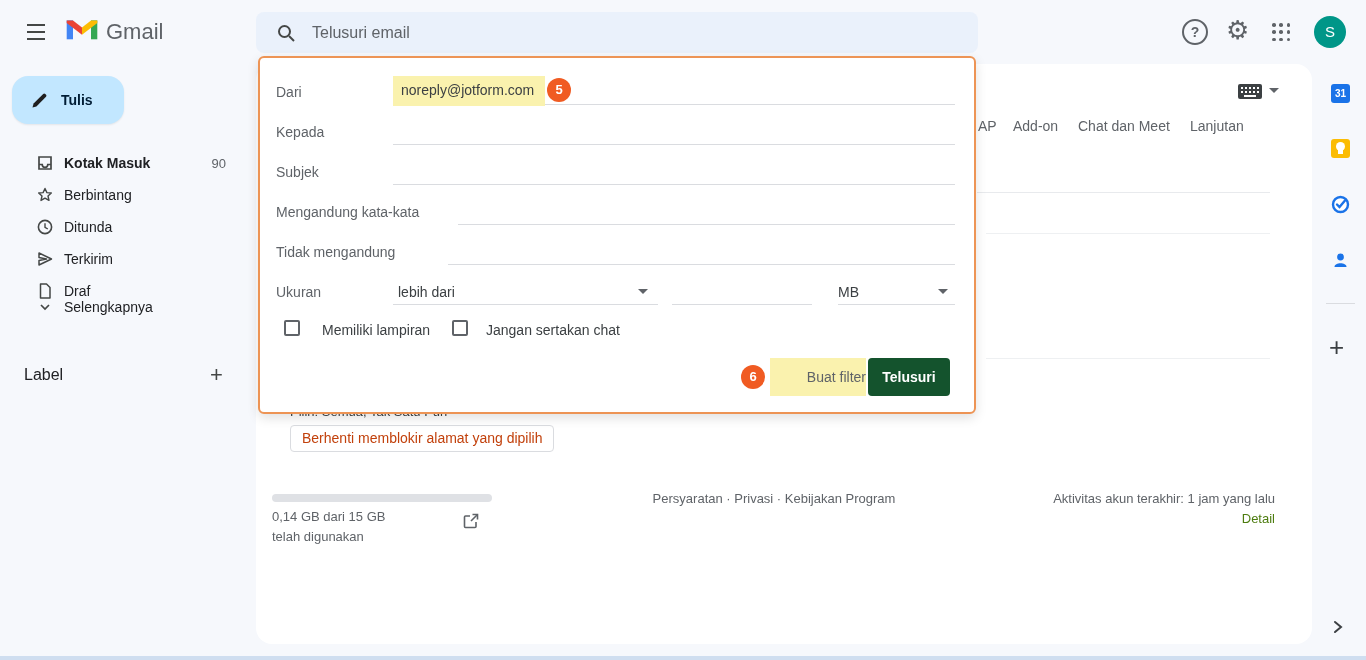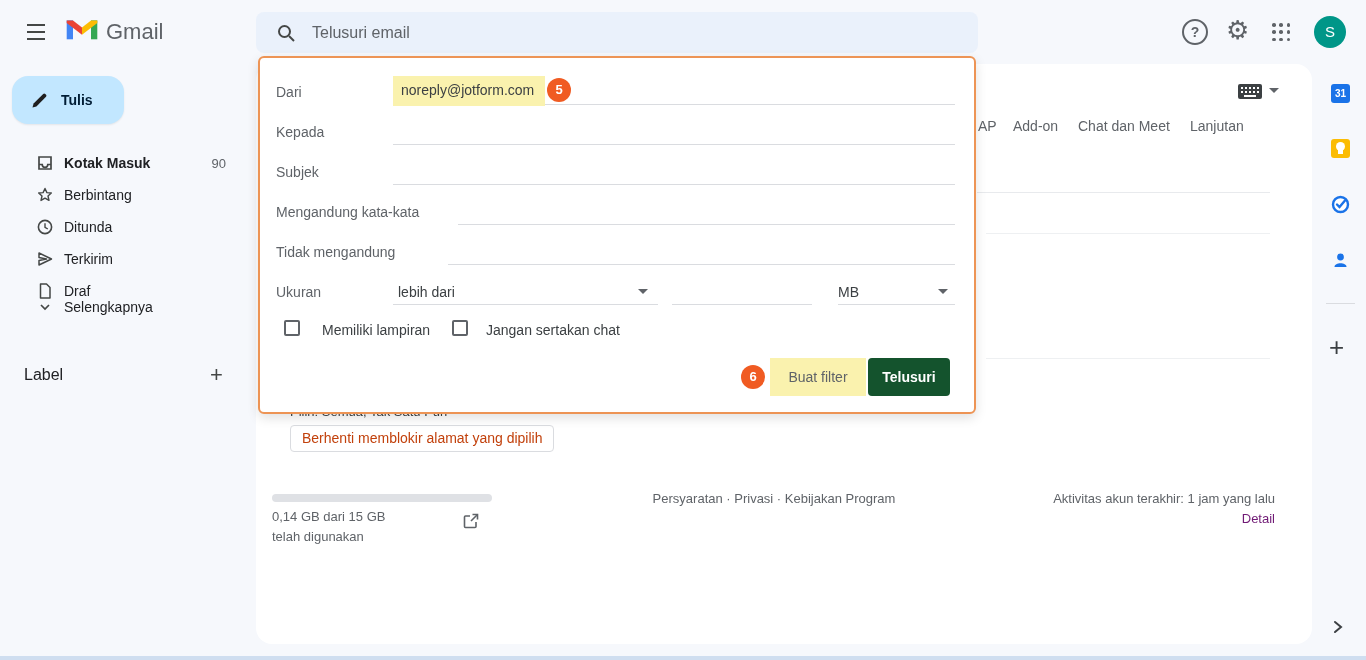--- a/index.html
+++ b/index.html
@@ -35,42 +35,42 @@
   
   .panel { left:258px; top:56px; width:718px; height:358px; background:#fff; border:2px solid #ed9455; border-radius:6px; z-index:5; box-shadow:0 4px 12px rgba(0,0,0,.12); }
   .panel .abs { position:absolute; }
   .flabel { left:16px; font-size:14px; color:#5f6368; white-space:nowrap; }
   .fvalue { font-size:14px; color:#3c4043; white-space:nowrap; }
   .uline { height:1px; background:#dadce0; }
   .hl { background:#faf2ae; }
   .badge { width:24px; height:24px; border-radius:50%; background:#f05b22; color:#fff; font-size:13px; font-weight:bold; text-align:center; line-height:24px; z-index:6; }
   .dd-caret { width:0; height:0; border-left:5px solid transparent; border-right:5px solid transparent; border-top:5px solid #5f6368; }
   .cbox { width:16px; height:16px; border:2px solid #5f6368; border-radius:2px; background:#fff; }
-  .btn-create { left:510px; top:300px; width:96px; height:38px; background:#faf2ae; color:#5f6368; font-size:14px; text-align:center; line-height:38px; cursor:pointer; }
+  .btn-create { left:510px; top:300px; width:96px; height:38px; background:#faf2ae; color:#5f6368; font-size:14px; text-align:right; line-height:38px; cursor:pointer; }
   .btn-search { left:608px; top:300px; width:82px; height:38px; background:#14532d; color:#fff; font-size:14px; font-weight:bold; text-align:center; line-height:38px; border-radius:4px; cursor:pointer; }
 
   
   .compose { left:12px; top:76px; width:112px; height:48px; background:#c2e7ff; border-radius:16px; display:flex; align-items:center; cursor:pointer; box-shadow:0 1px 2px rgba(0,0,0,.08); }
   .compose svg { margin-left:18px; }
   .compose span { margin-left:12px; font-size:14px; font-weight:bold; color:#001d35; }
   .nav-row { left:0; width:248px; height:28px; display:flex; align-items:center; cursor:pointer; border-radius:0 14px 14px 0; }
   .nav-row .nicon { width:18px; margin-left:36px; display:flex; justify-content:center; }
   .nav-row .nlabel { margin-left:10px; font-size:14px; color:#202124; }
   .nav-row .ncount { position:absolute; right:22px; font-size:13px; color:#5f6368; }
   .bold { font-weight:bold; }
   .labels-hdr { left:24px; top:366px; font-size:16px; color:#202124; }
   .labels-add { left:210px; top:362px; font-size:22px; color:#444746; cursor:pointer; }
 
   
   .meter { left:272px; top:494px; width:220px; height:8px; border-radius:4px; background:#dfe1e5; }
   .storage-txt { left:272px; top:507px; width:142px; font-size:13px; line-height:20px; color:#5f6368; }
   .openlink { left:462px; top:512px; }
   .center-links { left:524px; top:491px; width:500px; text-align:center; font-size:13px; color:#5f6368; }
   .activity { left:900px; top:491px; width:375px; text-align:right; font-size:13px; color:#5f6368; }
-  .detail { left:900px; top:511px; width:375px; text-align:right; font-size:13px; color:#701a75; cursor:pointer; }
+  .detail { left:900px; top:511px; width:375px; text-align:right; font-size:13px; color:#4d7c0f; cursor:pointer; }
 
   
   .rail-ic { left:1331px; width:19px; height:19px; cursor:pointer; }
   .cal { background:#1a73e8; border-radius:3px; color:#fff; font-size:10px; font-weight:bold; text-align:center; line-height:19px; }
   .keep { background:#fbbc04; border-radius:3px; position:relative; }
   .keep::before { content:""; position:absolute; left:5px; top:3px; width:9px; height:9px; border-radius:50%; background:#fff; }
   .keep::after { content:""; position:absolute; left:7px; top:11px; width:5px; height:4px; background:#fff; }
   .rail-div { left:1326px; top:303px; width:29px; height:1px; background:#dadce0; }
   .rail-plus { left:1329px; top:334px; font-size:26px; color:#3c4043; cursor:pointer; line-height:26px; }
   .rail-exp { left:1331px; top:618px; cursor:pointer; }

